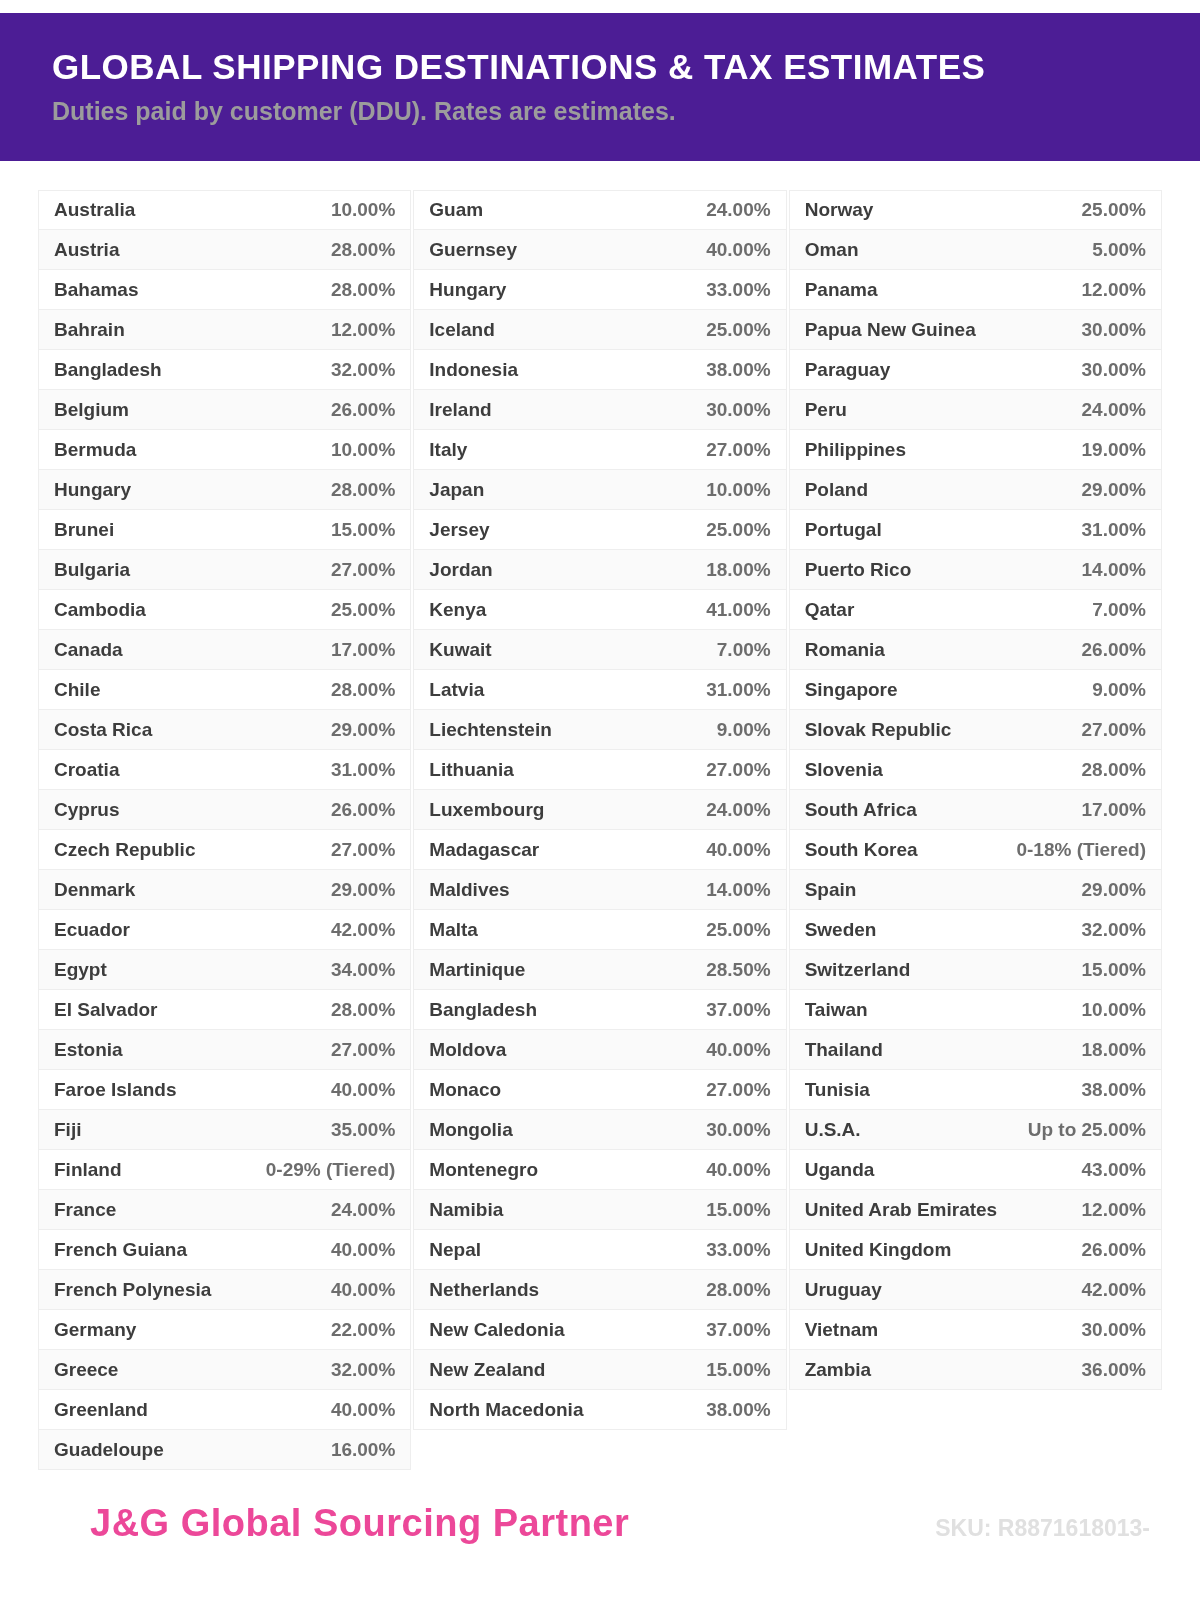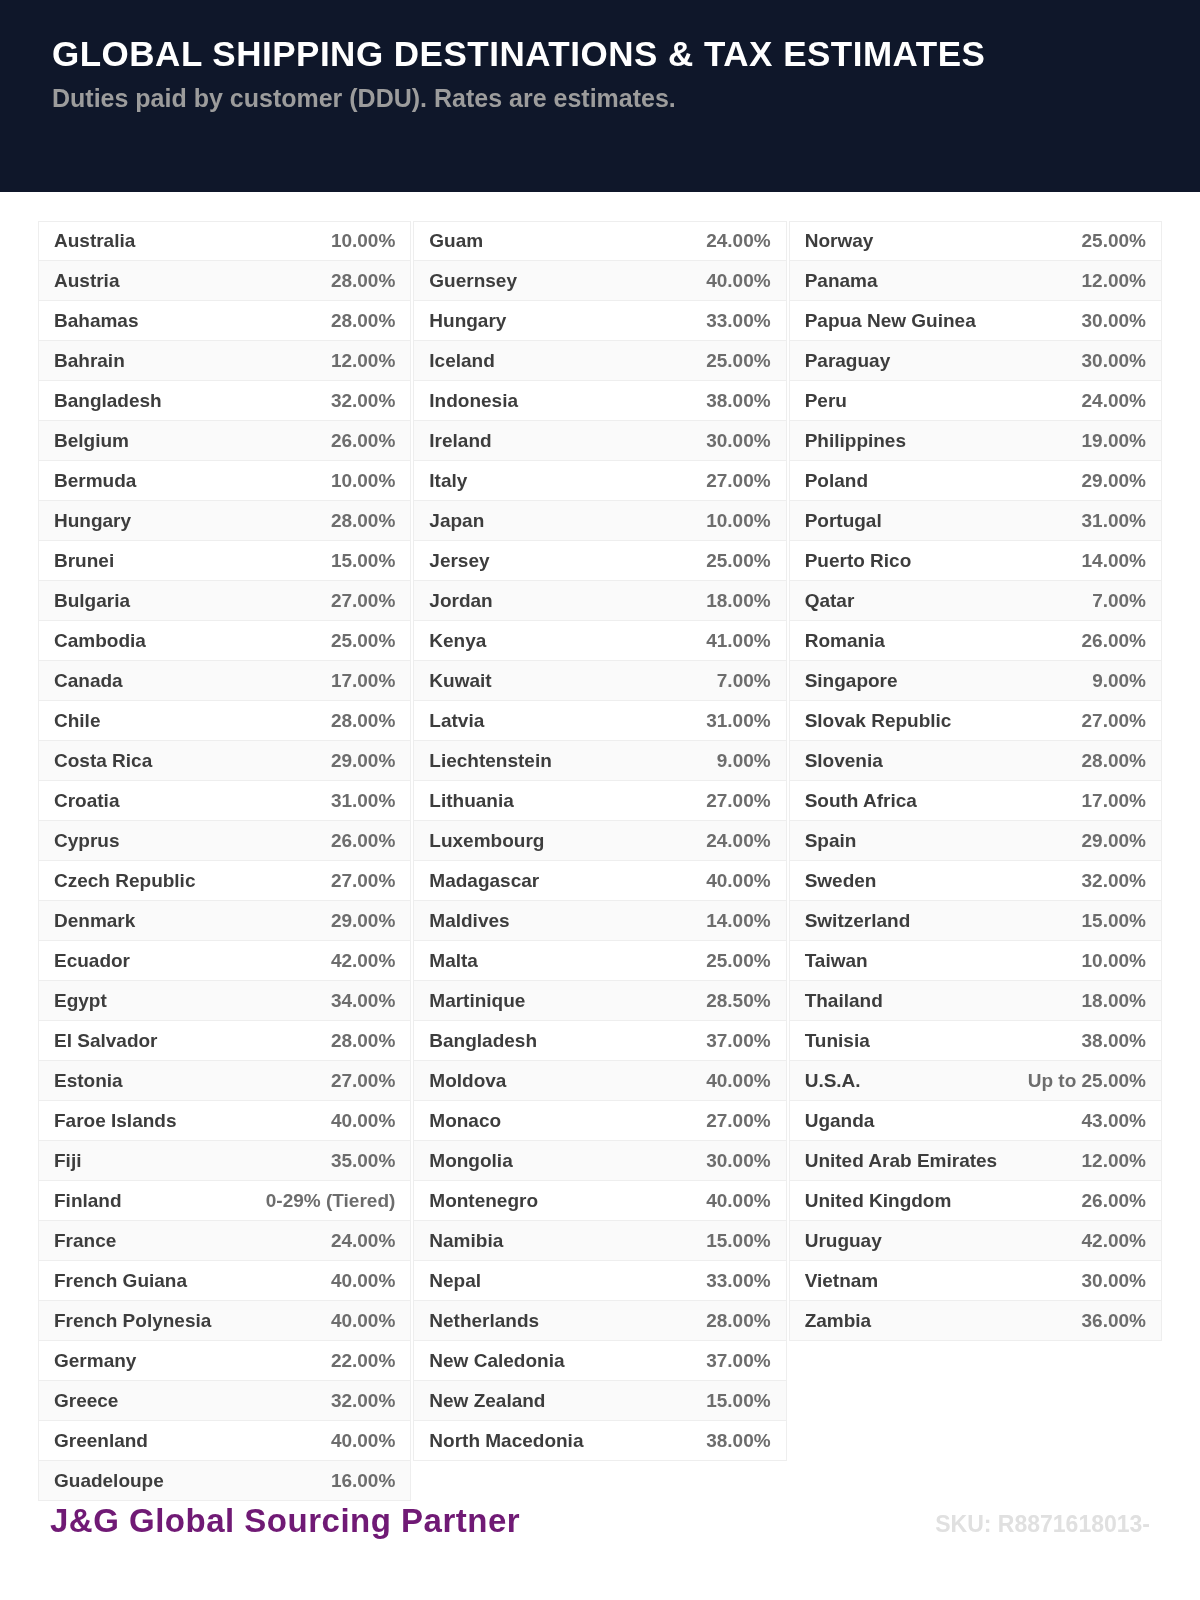--- a/index.html
+++ b/index.html
@@ -4,24 +4,25 @@
 <style>
   html, body { margin: 0; padding: 0; }
   body {
     width: 1200px; height: 1600px;
     background: #ffffff;
     font-family: "Liberation Sans", sans-serif;
     overflow: hidden;
     position: relative;
   }
   .header {
-    background: #0f172a;
-    height: 192px;
+    background: #4c1d95;
+    height: 148px;
     box-sizing: border-box;
     padding: 34px 52px 0 52px;
+    margin-top: 13px;
   }
   .title {
     color: #ffffff;
     font-size: 35px;
     font-weight: bold;
     letter-spacing: 0.5px;
     margin: 0 0 10px 0;
     white-space: nowrap;
   }
   .subtitle {
@@ -67,24 +68,25 @@
   .footer {
     position: absolute;
     left: 50px;
     right: 50px;
     top: 1502px;
     display: flex;
     justify-content: space-between;
     align-items: baseline;
   }
   .brand {
-    color: #701a75;
-    font-size: 33px;
+    color: #ec4899;
+    font-size: 38px;
     font-weight: bold;
     letter-spacing: 0.5px;
+    margin-left: 40px;
   }
   .sku {
     color: #e0e0e0;
     font-size: 23px;
     font-weight: bold;
   }
 </style>
 </head>
 <body>
 
@@ -411,20 +413,24 @@
     <span class="country">North Macedonia</span>
     <span class="rate">38.00%</span>
   </div>
 </div>
   <div class="col">
   <div class="row">
     <span class="country">Norway</span>
     <span class="rate">25.00%</span>
   </div>
 
+  <div class="row">
+    <span class="country">Oman</span>
+    <span class="rate">5.00%</span>
+  </div>
 
   <div class="row">
     <span class="country">Panama</span>
     <span class="rate">12.00%</span>
   </div>
 
   <div class="row">
     <span class="country">Papua New Guinea</span>
     <span class="rate">30.00%</span>
   </div>
@@ -482,20 +488,24 @@
   <div class="row">
     <span class="country">Slovenia</span>
     <span class="rate">28.00%</span>
   </div>
 
   <div class="row">
     <span class="country">South Africa</span>
     <span class="rate">17.00%</span>
   </div>
 
+  <div class="row">
+    <span class="country">South Korea</span>
+    <span class="rate">0-18% (Tiered)</span>
+  </div>
 
   <div class="row">
     <span class="country">Spain</span>
     <span class="rate">29.00%</span>
   </div>
 
   <div class="row">
     <span class="country">Sweden</span>
     <span class="rate">32.00%</span>
   </div>

